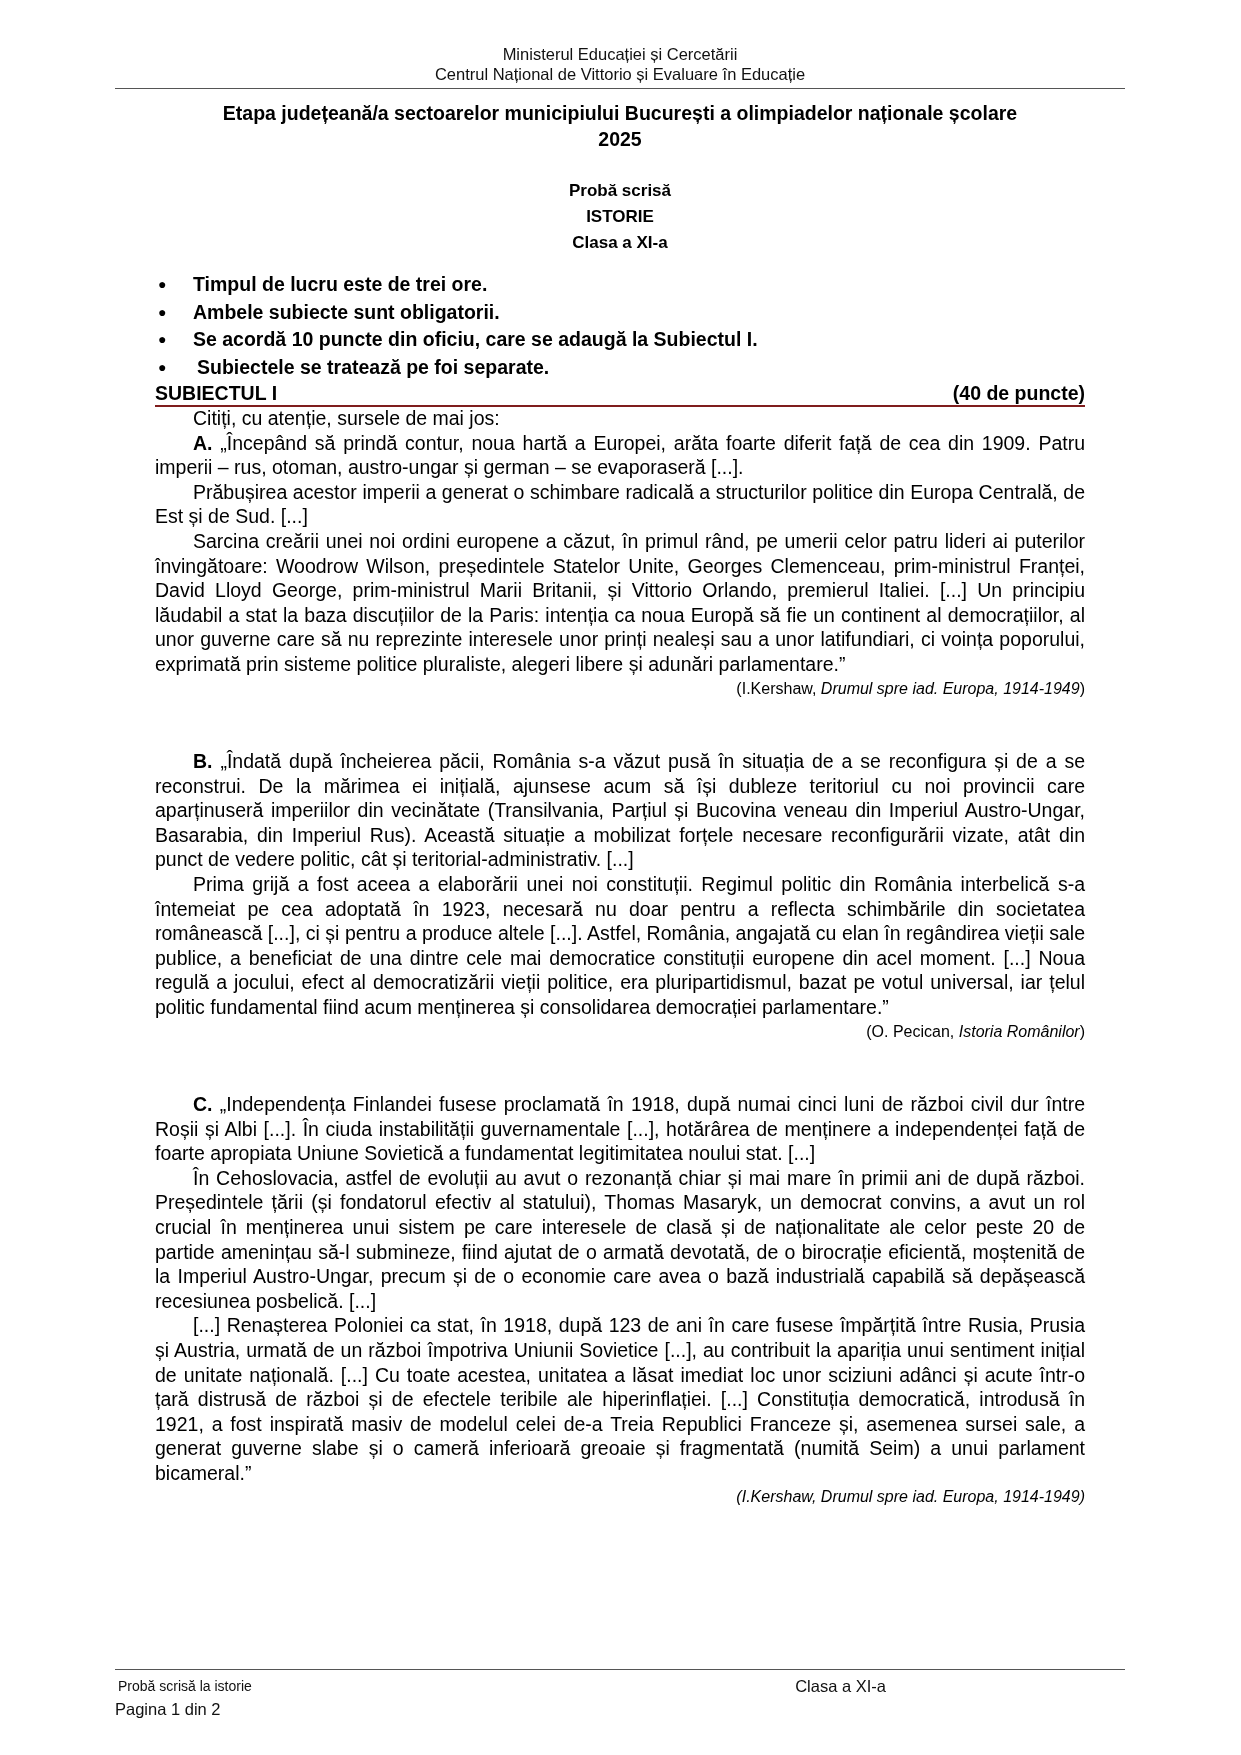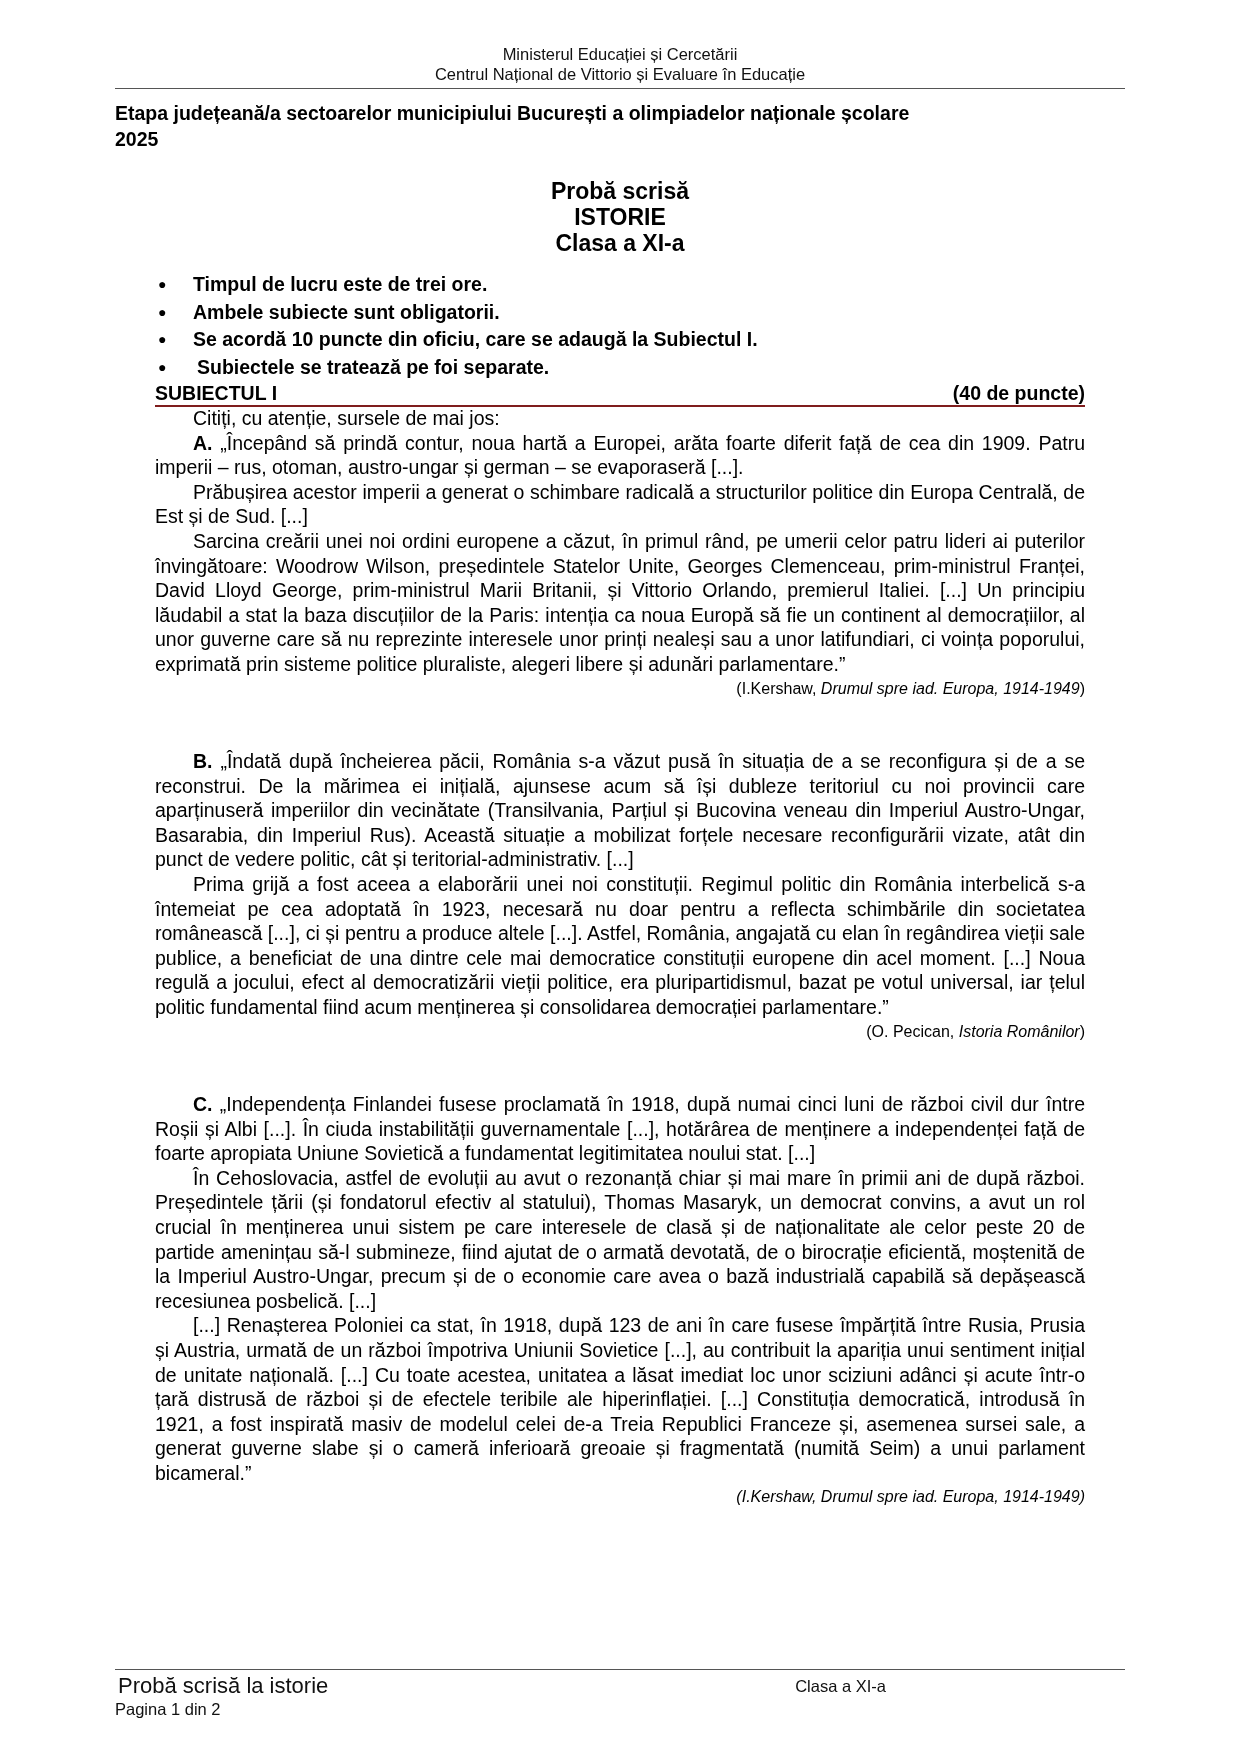--- a/index.html
+++ b/index.html
@@ -37,33 +37,33 @@
     width: 1010px;
     top: 88px;
     height: 0;
     border-top: 1.5px solid #555;
   }
   .title-block {
     position: absolute;
     left: 115px;
     width: 1010px;
     top: 100px;
-    text-align: left;
+    text-align: center;
     font-weight: bold;
     font-size: 19.5px;
     line-height: 26px;
   }
   .subtitle-block {
     position: absolute;
     left: 115px;
     width: 1010px;
     top: 178px;
     text-align: center;
     font-weight: bold;
-    font-size: 23px;
+    font-size: 17px;
     line-height: 26px;
   }
   .rules {
     position: absolute;
     left: 155px;
     top: 271px;
     margin: 0;
     padding: 0;
     list-style: none;
     font-weight: bold;
@@ -125,21 +125,21 @@
     position: absolute;
     left: 115px;
     width: 1010px;
     top: 1669px;
     border-top: 1.5px solid #555;
   }
   .ftr-left {
     position: absolute;
     left: 118px;
     top: 1676px;
-    font-size: 22px;
+    font-size: 14px;
     line-height: 20px;
     color: #111;
   }
   .ftr-right {
     position: absolute;
     right: 145px;
     top: 1676px;
     font-size: 16.5px;
     line-height: 20px;
     color: #111;

